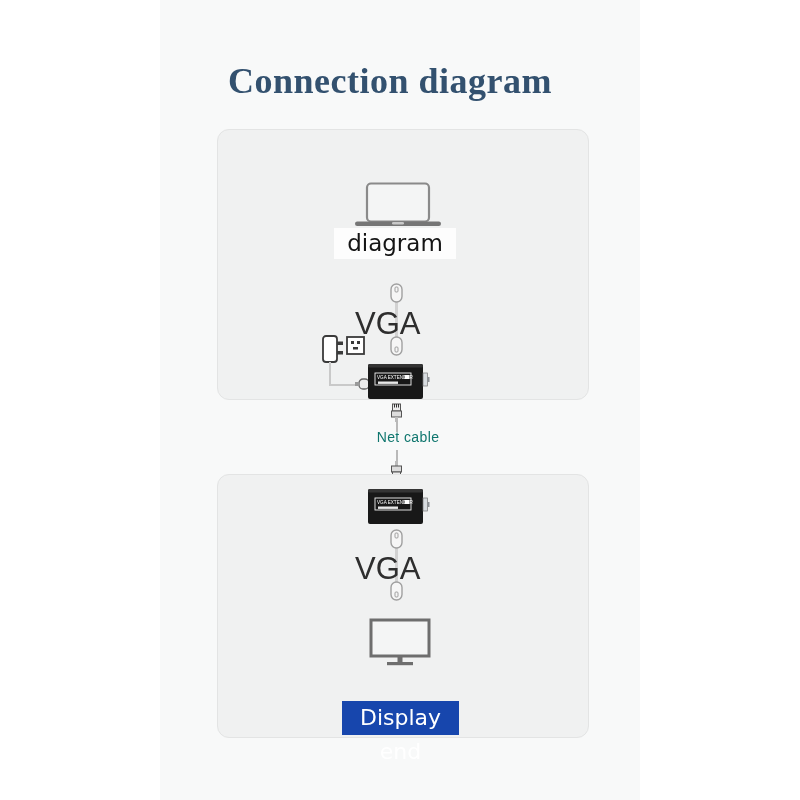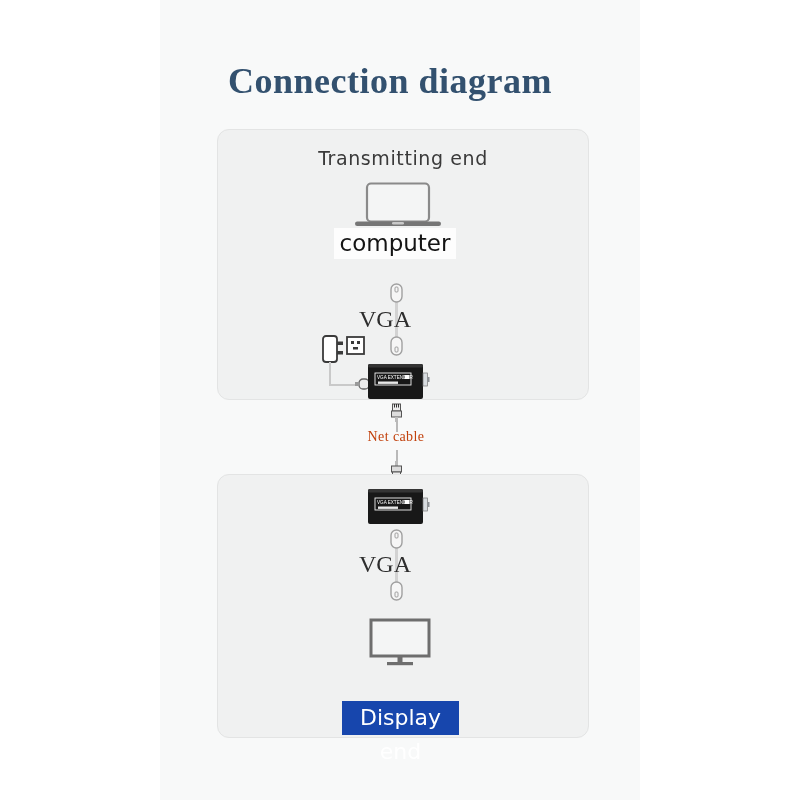--- a/index.html
+++ b/index.html
@@ -32,29 +32,29 @@
     font-size:23px;font-family:"DejaVu Sans",sans-serif;
   }
   .computer-label{left:334px;top:228px;width:122px;height:31px;line-height:31px;}
   .television-label{left:338px;top:666px;width:124px;height:30px;line-height:30px;}
   .badge{
     position:absolute;left:342px;top:701px;width:117px;height:34px;line-height:34px;
     background:#1746ad;color:#ffffff;text-align:center;font-size:22px;
     font-family:"DejaVu Sans",sans-serif;
   }
   .vga-text{
-    position:absolute;width:60px;text-align:center;
-    font-size:24px;color:#2e2e2e;font-family:Liberation Serif, serif;
+    position:absolute;width:60px;text-align:left;
+    font-size:31px;color:#2e2e2e;font-family:Liberation Sans, sans-serif;
   }
   .vga-text-1{left:355px;top:306px;}
   .vga-text-2{left:355px;top:551px;}
   .net-text{
-    position:absolute;left:336px;top:429px;width:120px;text-align:center;
-    font-size:14px;color:#c2410c;letter-spacing:0.4px;
-    font-family:Liberation Serif, serif;
+    position:absolute;left:348px;top:429px;width:120px;text-align:center;
+    font-size:14px;color:#0f766e;letter-spacing:0.4px;
+    font-family:Liberation Sans, sans-serif;
   }
   .cable-line{position:absolute;width:3px;background:#d2d2d2;}
   .net-line{position:absolute;width:2px;background:#b9b9b9;}
   .icon{position:absolute;}
   .power-cable{
     position:absolute;left:329px;top:362px;width:30px;height:24px;
     border-left:2px solid #c9c9c9;border-bottom:2px solid #c9c9c9;
     box-sizing:border-box;
   }
 </style>
@@ -62,29 +62,28 @@
 <body>
 
 <div class="stage">
 
   <div class="column"></div>
 
   <div class="title">Connection diagram</div>
 
   <div class="panel panel-1"></div>
 
-  <div class="panel-heading">Transmitting end</div>
 
   <svg class="icon" style="left:352px;top:182px;" width="92" height="46" viewBox="0 0 92 46">
     <rect x="15" y="1.5" width="62" height="38" rx="4" fill="#f4f5f5" stroke="#8a8a8a" stroke-width="2.2"></rect>
     <rect x="3" y="39.5" width="86" height="4.5" rx="2.2" fill="#767676"></rect>
     <rect x="40" y="40" width="12" height="2.6" rx="1.3" fill="#c9c9c9"></rect>
   </svg>
 
-  <div class="white-label computer-label">computer</div>
+  <div class="white-label computer-label">diagram</div>
 
   <div class="cable-line" style="left:395px;top:300px;height:38px;"></div>
   <svg class="icon" style="left:390px;top:283px;" width="13" height="20" viewBox="0 0 13 20">
     <rect x="1" y="1" width="11" height="18" rx="5.5" fill="#f6f6f6" stroke="#a0a0a0" stroke-width="1.4"></rect>
     <rect x="5" y="4" width="3" height="5" rx="1" fill="none" stroke="#a0a0a0" stroke-width="1"></rect>
   </svg>
   <svg class="icon" style="left:390px;top:336px;" width="13" height="20" viewBox="0 0 13 20">
     <rect x="1" y="1" width="11" height="18" rx="5.5" fill="#f6f6f6" stroke="#a0a0a0" stroke-width="1.4"></rect>
     <rect x="5" y="11" width="3" height="5" rx="1" fill="none" stroke="#a0a0a0" stroke-width="1"></rect>
   </svg>

